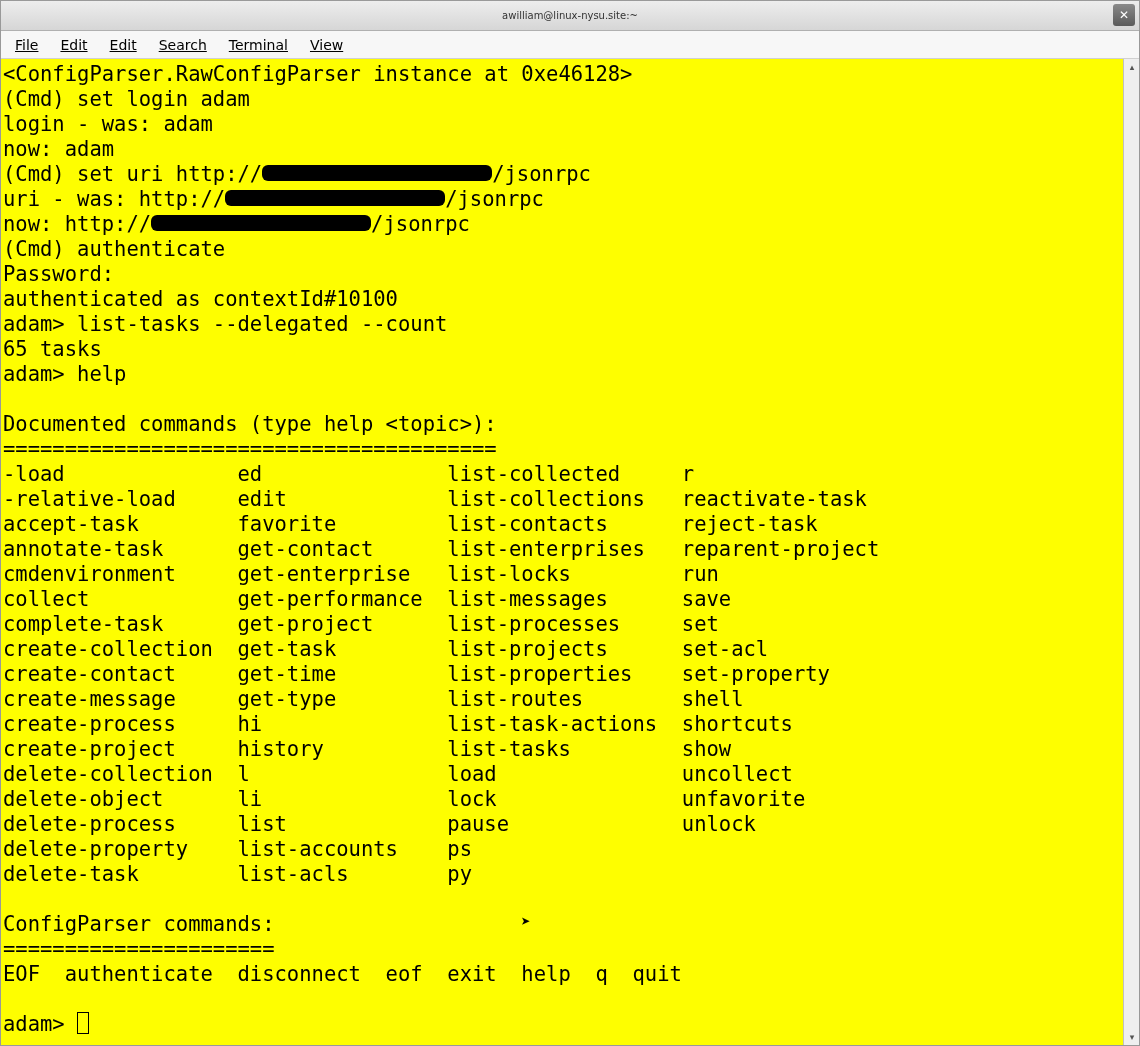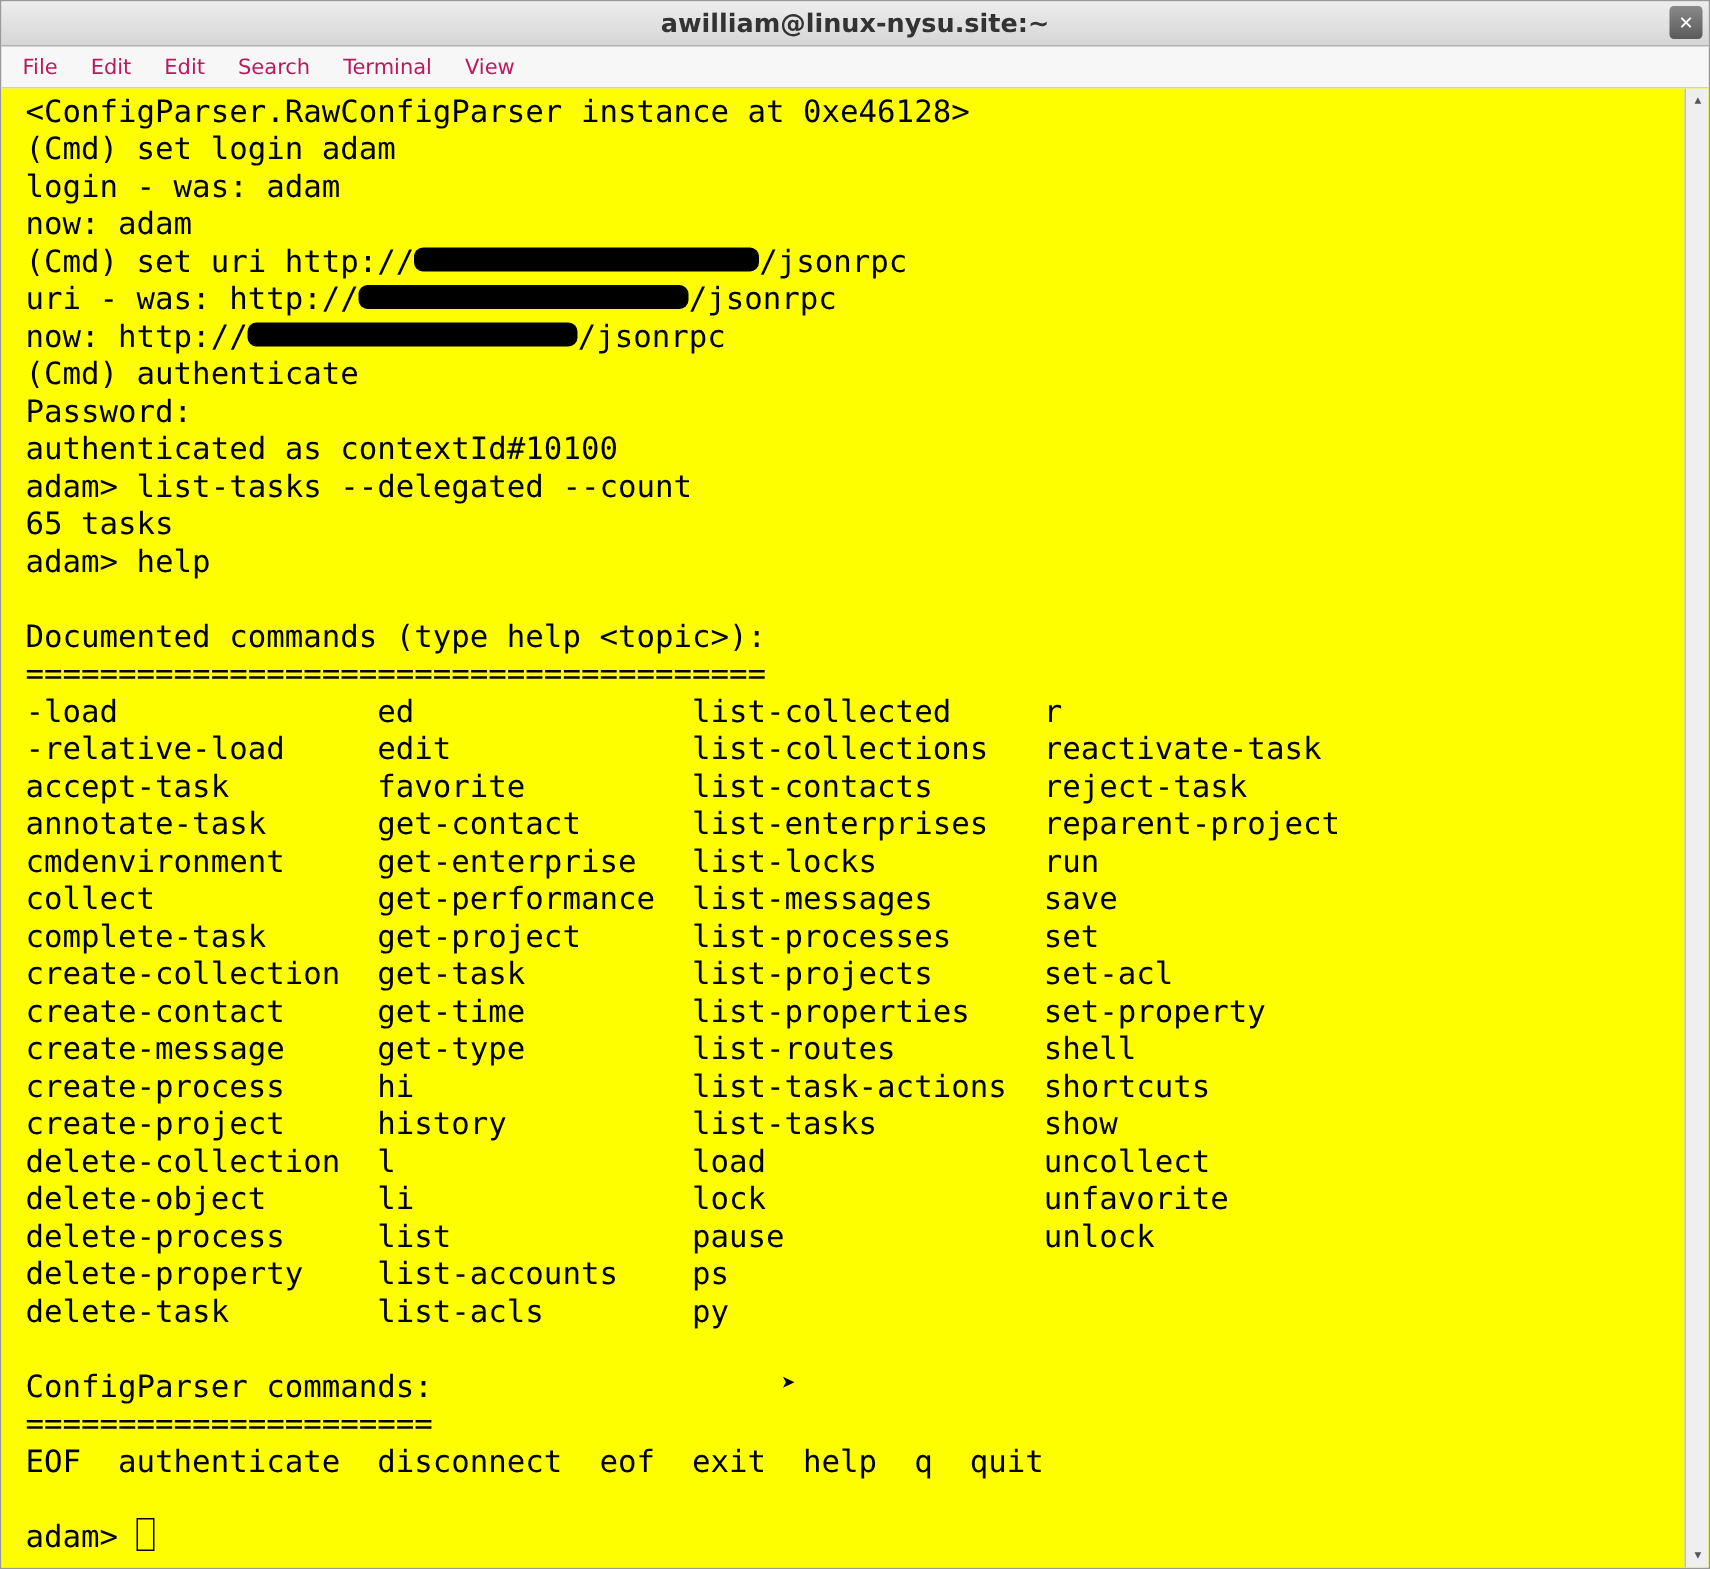--- a/index.html
+++ b/index.html
@@ -21,22 +21,22 @@
     .titlebar {
       height: 30px;
       background: linear-gradient(to bottom, #ededed, #d6d6d6);
       display: flex;
       align-items: center;
       justify-content: center;
       position: relative;
       border-bottom: 1px solid #b0b0b0;
     }
     .titlebar-title {
-      font-size: 17px;
-      font-weight: bold;
+      font-size: 10px;
+      font-weight: normal;
       color: #333;
     }
     .close-btn {
       position: absolute;
       right: 4px;
       top: 3px;
       width: 22px;
       height: 22px;
       background: linear-gradient(to bottom, #8a8a8a, #5a5a5a);
       border-radius: 3px;
@@ -52,37 +52,38 @@
       background: #f7f7f7;
       border-bottom: 1px solid #d0d0d0;
       display: flex;
       align-items: center;
       padding: 0 6px;
       gap: 6px;
     }
     .menu-item {
       padding: 4px 8px;
       font-size: 14px;
-      color: #be185d;
+      color: #000000;
       cursor: pointer;
+      text-decoration: underline;
     }
     .terminal-wrap {
       flex: 1;
       display: flex;
       background: #fefe00;
       overflow: hidden;
     }
     .terminal {
       flex: 1;
       background: #fefe00;
       font-family: "DejaVu Sans Mono", "Liberation Mono", monospace;
       font-size: 20.5px;
       line-height: 25px;
       color: #000;
-      padding: 3px 16px;
+      padding: 3px 2px;
       white-space: pre;
       overflow: hidden;
       position: relative;
     }
     .scrollbar {
       width: 16px;
       background: #efefef;
       border-left: 1px solid #c0c0c0;
       position: relative;
     }

